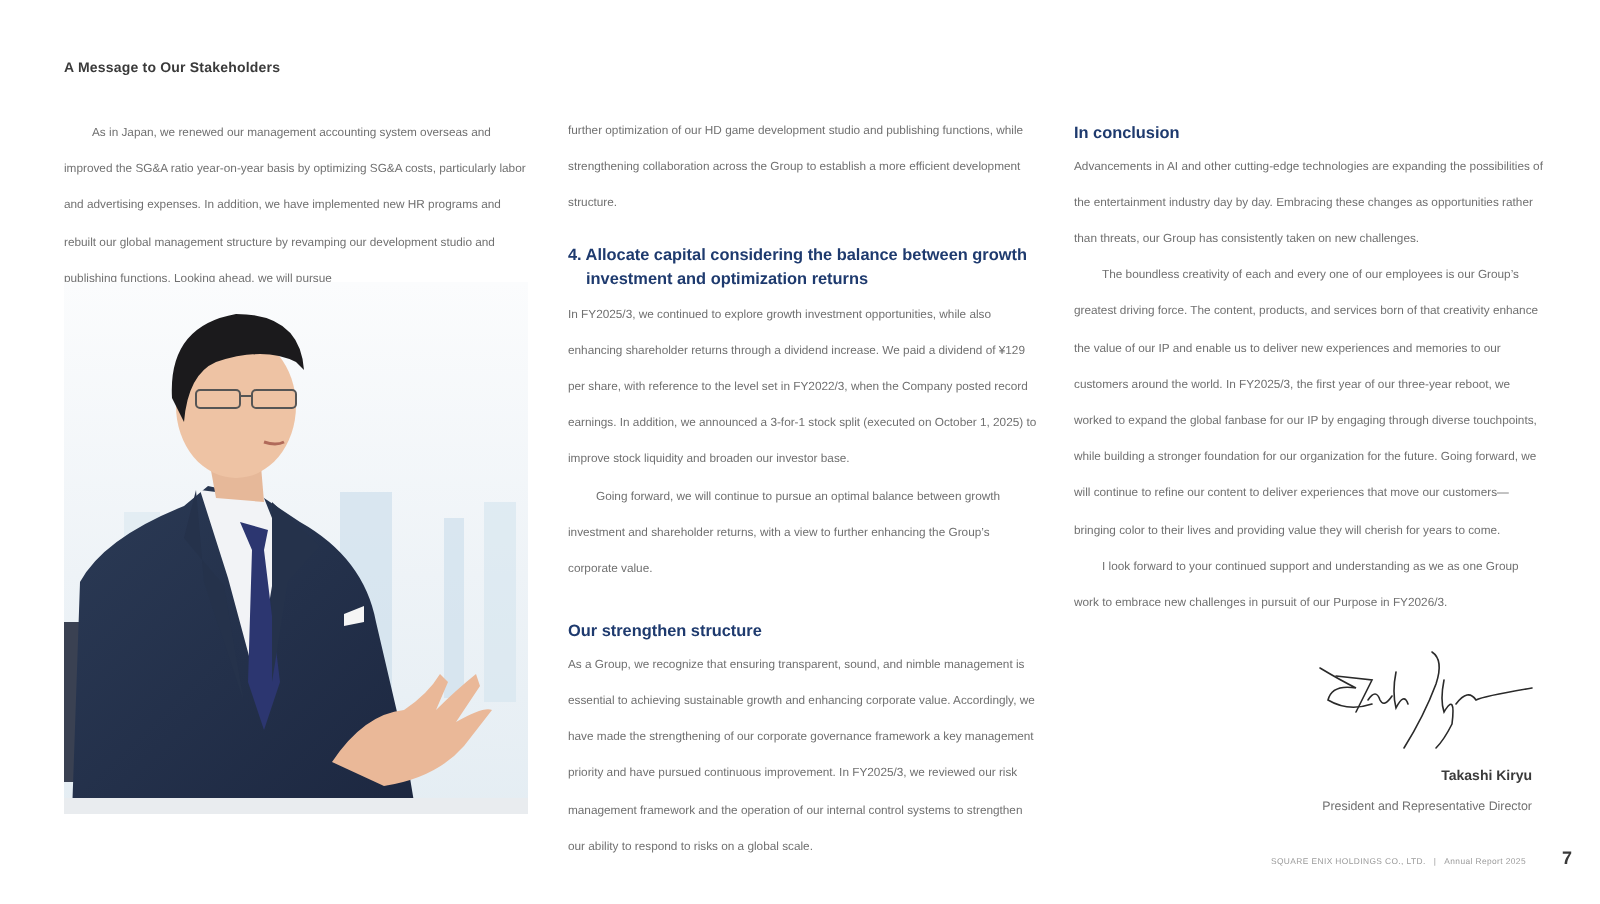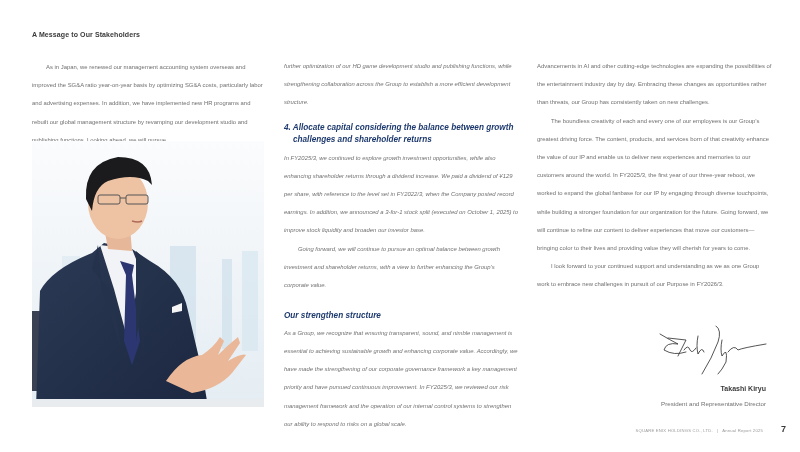--- a/index.html
+++ b/index.html
@@ -13,21 +13,21 @@
   .page-label {
     position: absolute; left: 32px; top: 31px;
     font-size: 7px; font-weight: bold; color: #3a3a3a; letter-spacing: 0.1px;
   }
   .col {
     position: absolute; font-size: 5.9px; line-height: 18.2px; color: #707070;
   }
   .col p { margin: 0; }
   .col p.indent { text-indent: 14px; }
   #col1 { left: 32px; top: 58px; width: 236px; }
-  #col2 { left: 284px; top: 57px; width: 236px; font-style: italic; }
+  #col2 { left: 284px; top: 57px; width: 236px; }
   #col3 { left: 537px; top: 57px; width: 235px; }
   .heading {
     color: #1e3a6e; font-weight: bold; font-size: 8.2px; line-height: 12.5px; margin: 0;
   }
   .heading.h-alloc { margin-top: 10px; margin-bottom: 2px; }
   .heading.h-alloc .line2 { display: block; padding-left: 9px; }
   .heading.h-gov { margin-top: 16px; margin-bottom: 1px; }
   .heading.h-conc { margin-top: 4px; margin-bottom: 1px; }
 
   .photo {
@@ -113,30 +113,31 @@
 
     <rect x="0" y="258" width="232" height="8" fill="#e9ecef"></rect>
   </svg>
 </div>
 
 <div class="col" id="col2">
   <p>further optimization of our HD game development studio and publishing functions, while strengthening collaboration across the Group to establish a more efficient development structure.</p>
 
   <h3 class="heading h-alloc">
     <span>4. Allocate capital considering the balance between growth</span>
-    <span class="line2">challenges and shareholder returns</span>
+    <span class="line2">investment and optimization returns</span>
   </h3>
   <p>In FY2025/3, we continued to explore growth investment opportunities, while also enhancing shareholder returns through a dividend increase. We paid a dividend of ¥129 per share, with reference to the level set in FY2022/3, when the Company posted record earnings. In addition, we announced a 3-for-1 stock split (executed on October 1, 2025) to improve stock liquidity and broaden our investor base.</p>
   <p class="indent">Going forward, we will continue to pursue an optimal balance between growth investment and shareholder returns, with a view to further enhancing the Group’s corporate value.</p>
 
   <h3 class="heading h-gov">Our strengthen structure</h3>
   <p>As a Group, we recognize that ensuring transparent, sound, and nimble management is essential to achieving sustainable growth and enhancing corporate value. Accordingly, we have made the strengthening of our corporate governance framework a key management priority and have pursued continuous improvement. In FY2025/3, we reviewed our risk management framework and the operation of our internal control systems to strengthen our ability to respond to risks on a global scale.</p>
 </div>
 
 <div class="col" id="col3">
+  <h3 class="heading h-conc">In conclusion</h3>
   <p>Advancements in AI and other cutting-edge technologies are expanding the possibilities of the entertainment industry day by day. Embracing these changes as opportunities rather than threats, our Group has consistently taken on new challenges.</p>
   <p class="indent">The boundless creativity of each and every one of our employees is our Group’s greatest driving force. The content, products, and services born of that creativity enhance the value of our IP and enable us to deliver new experiences and memories to our customers around the world. In FY2025/3, the first year of our three-year reboot, we worked to expand the global fanbase for our IP by engaging through diverse touchpoints, while building a stronger foundation for our organization for the future. Going forward, we will continue to refine our content to deliver experiences that move our customers—bringing color to their lives and providing value they will cherish for years to come.</p>
   <p class="indent">I look forward to your continued support and understanding as we as one Group work to embrace new challenges in pursuit of our Purpose in FY2026/3.</p>
 </div>
 
 <div class="signature">
   <svg width="112" height="56" viewBox="0 0 112 56" xmlns="http://www.w3.org/2000/svg" fill="none" stroke="#2a2a2a" stroke-width="0.8" stroke-linecap="round">
     <path d="M4 12 Q14 18 22 22 Q10 20 8 28 Q18 34 30 30"></path>
     <path d="M12 16 L30 18 Q26 26 22 34"></path>
     <path d="M28 28 Q32 22 34 28 Q36 32 40 26"></path>

